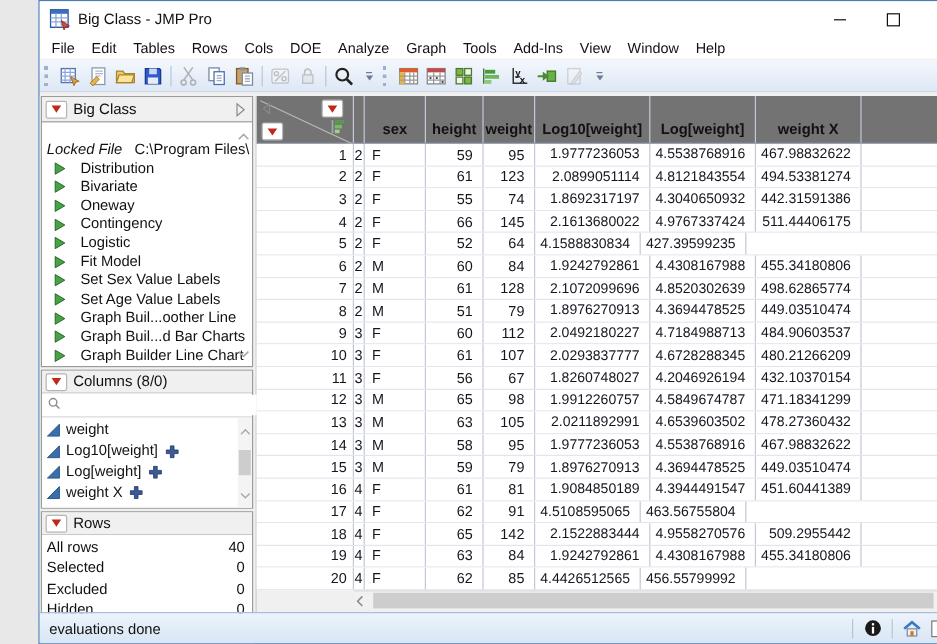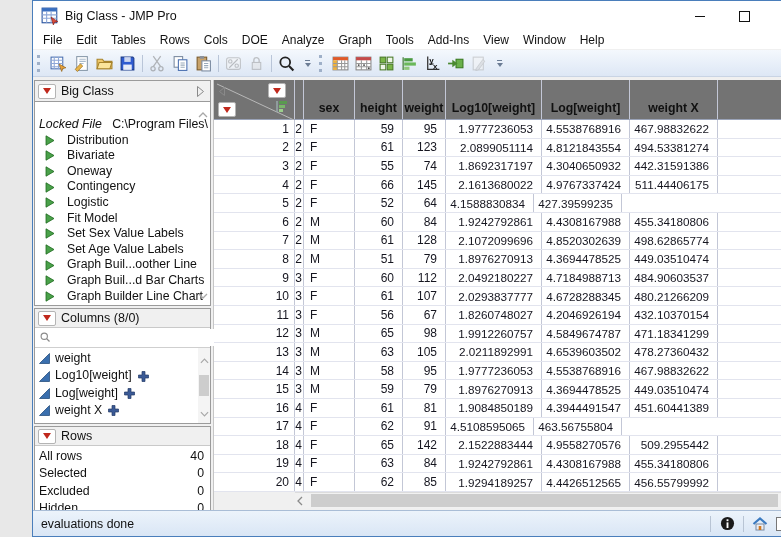--- a/index.html
+++ b/index.html
@@ -797,21 +797,20 @@
               <div class="tcell num c-log">4.4308167988</div>
               <div class="tcell num c-wx">455.34180806</div>
               <div class="tcell c-fill"></div>
             </div>
             <div class="trow">
               <div class="tcell num c-num">20</div>
               <div class="tcell num c-age">4</div>
               <div class="tcell c-sex">F</div>
               <div class="tcell num c-height">62</div>
               <div class="tcell num c-weight">85</div>
-              <div class="tcell num c-log10">1.9294189257</div>
               <div class="tcell num c-log">4.4426512565</div>
               <div class="tcell num c-wx">456.55799992</div>
               <div class="tcell c-fill"></div>
             </div>
           </div>
         <div class="hscroll">
           <span class="hs-left">
             <svg width="6" height="10" viewBox="0 0 6 10">
                 <path d="M5 1L1 5l4 4" fill="none" stroke="#8a8a8a" stroke-width="1.3"></path>
               </svg>

